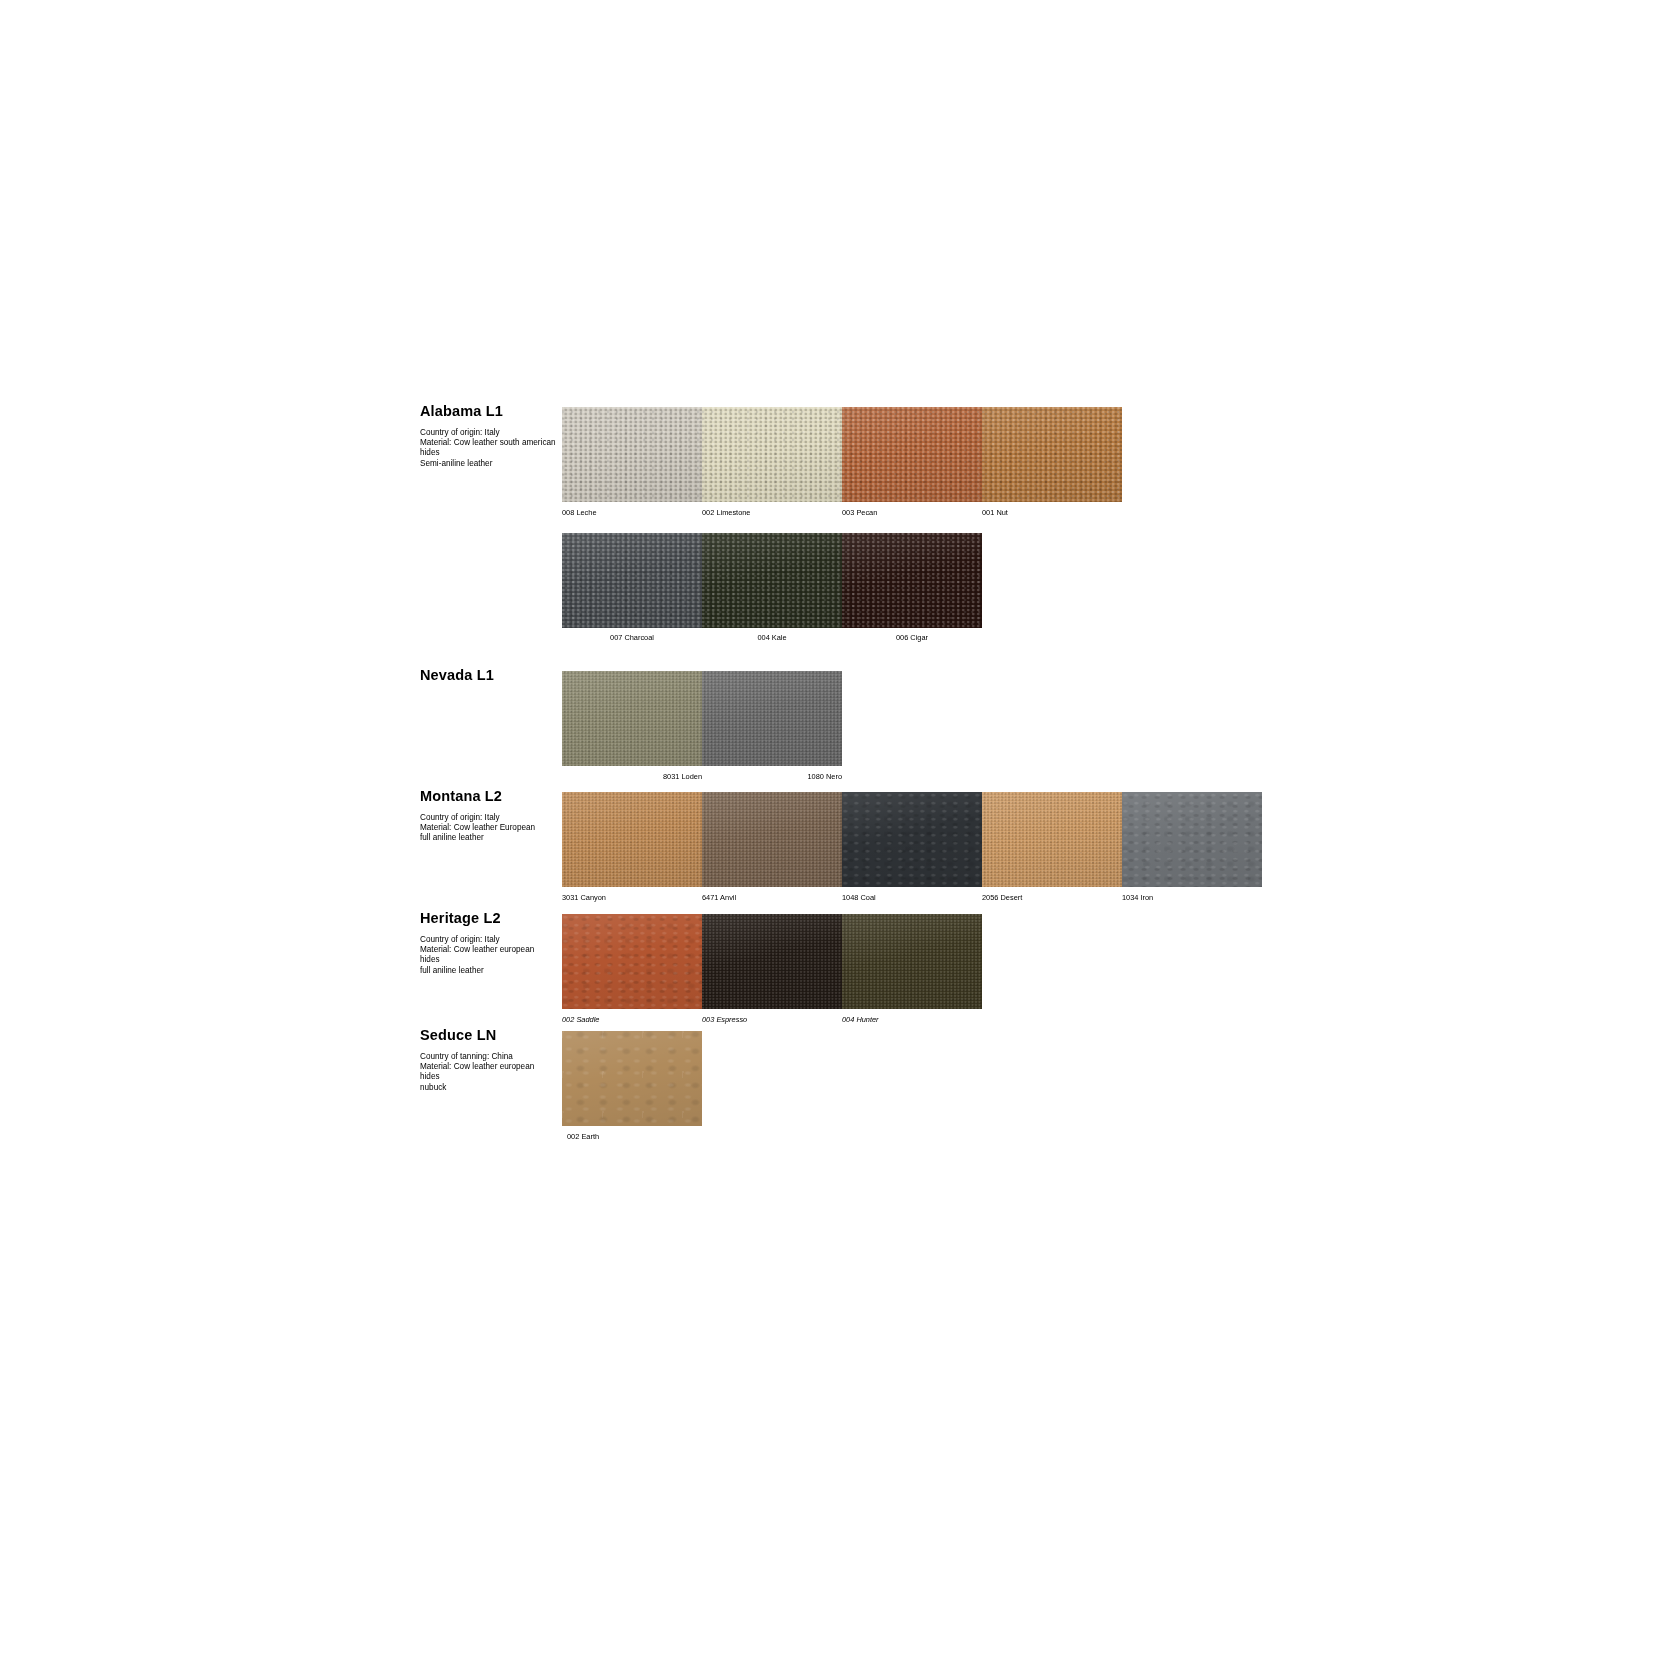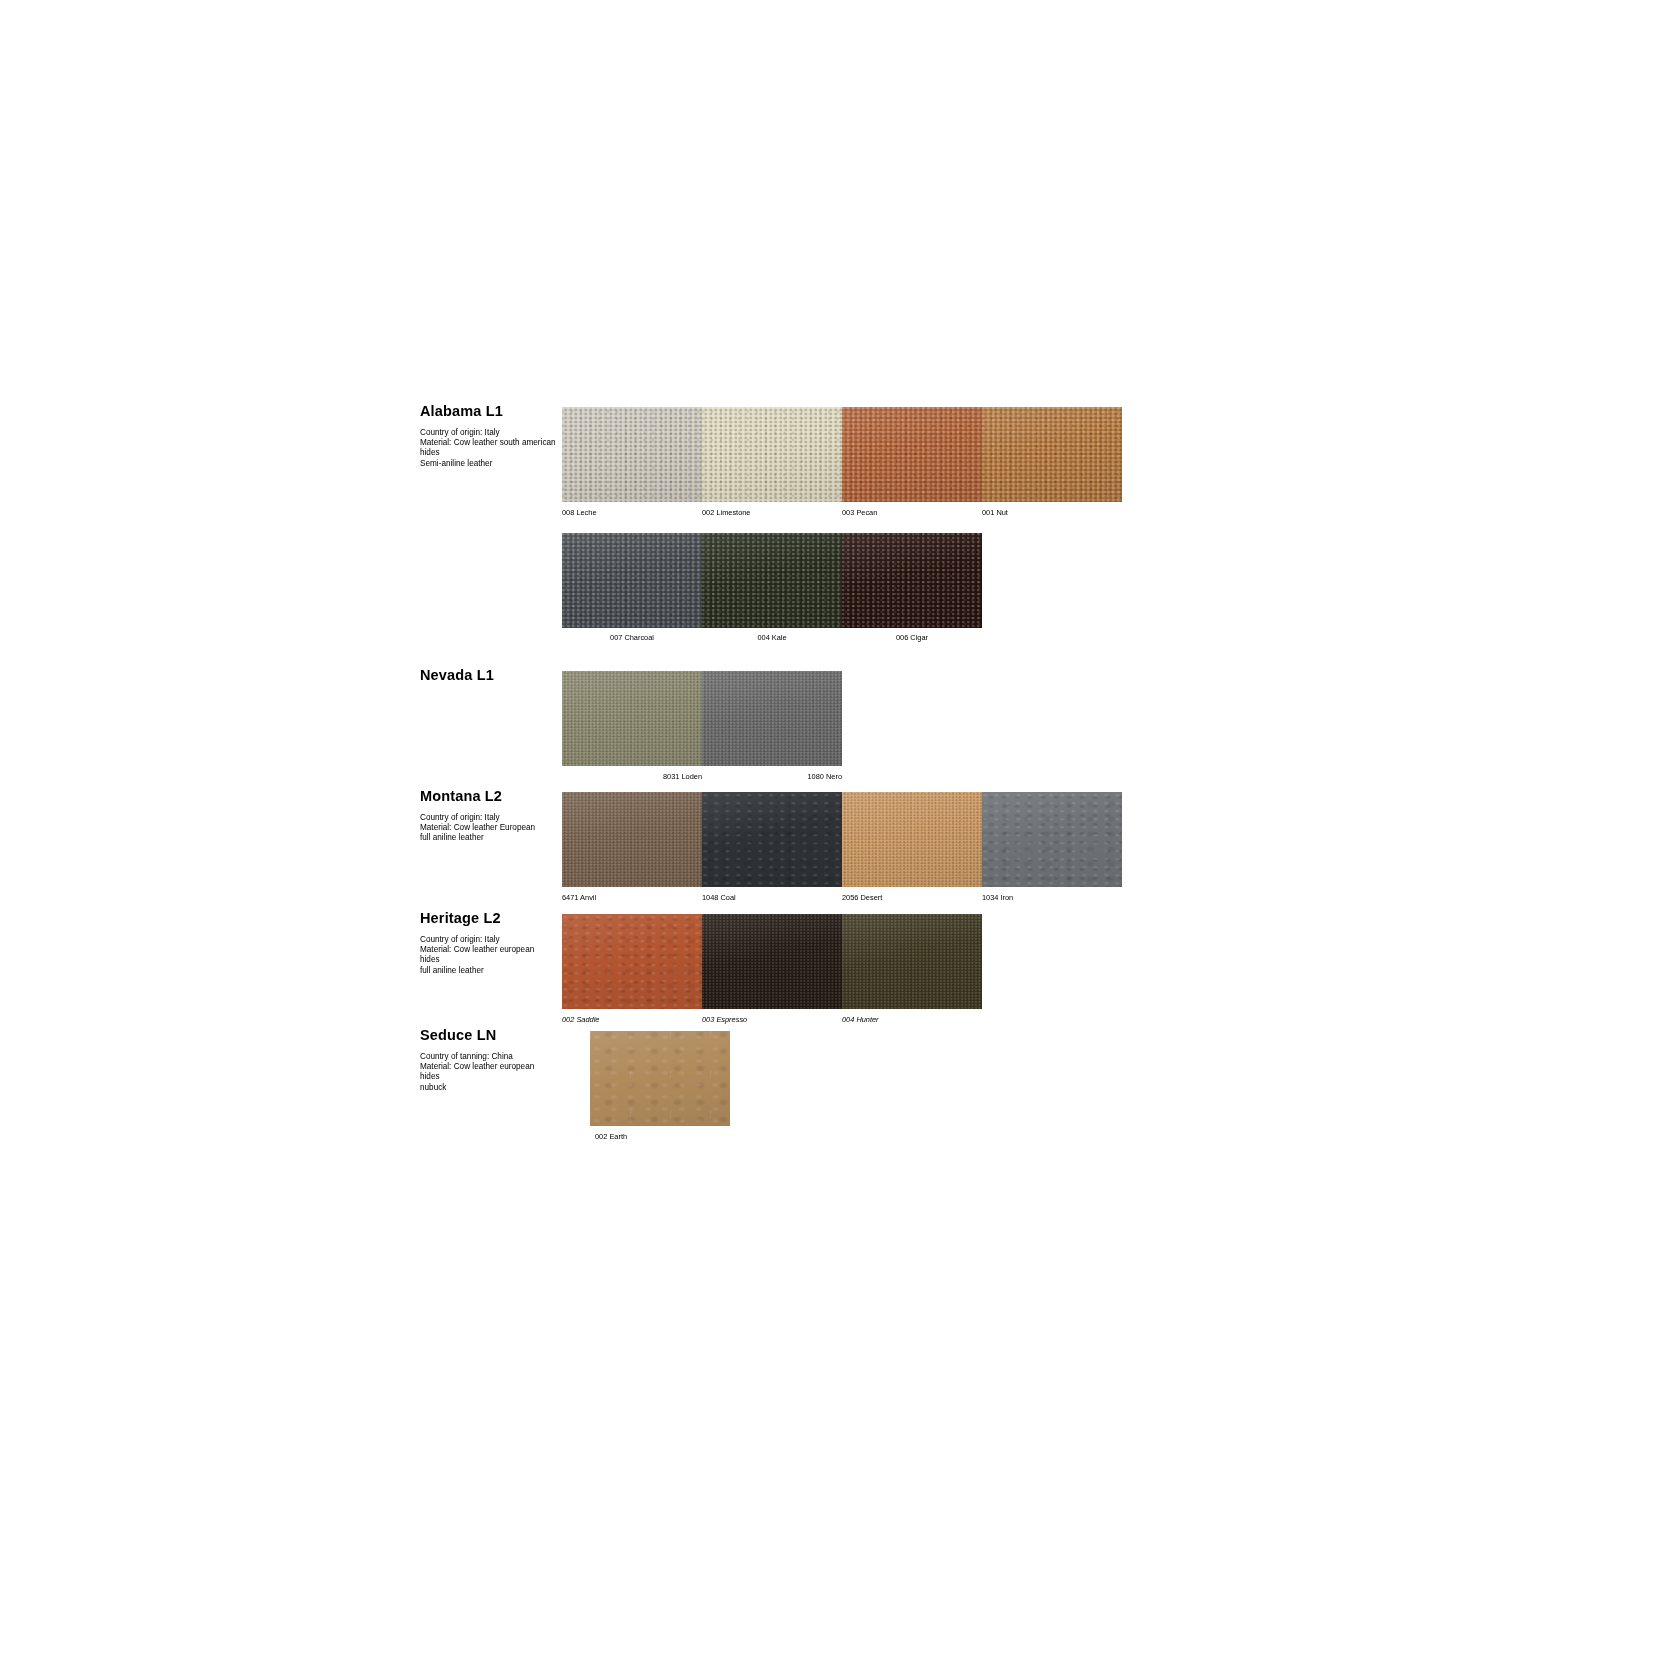--- a/index.html
+++ b/index.html
@@ -214,20 +214,27 @@
         <h2 class="collection-title">Montana L2</h2>
         <div class="collection-desc">
           <div>Country of origin: Italy</div>
           <div>Material: Cow leather European</div>
           <div>full aniline leather</div>
         </div>
       </div>
       <div class="rows" style="top: 3px;">
         <div class="row" style="margin-top: 0px;">
           <div class="swatch-cell">
+            <div class="swatch" style="background: rgb(192, 139, 85);">
+              <div class="grain fine"></div>
+              <div class="grain sheen"></div>
+            </div>
+            <div class="swatch-label">3031 Canyon</div>
+          </div>
+          <div class="swatch-cell">
             <div class="swatch" style="background: rgb(122, 100, 80);">
               <div class="grain fine"></div>
               <div class="grain sheen"></div>
             </div>
             <div class="swatch-label">6471 Anvil</div>
           </div>
           <div class="swatch-cell">
             <div class="swatch" style="background: rgb(46, 50, 54);">
               <div class="grain soft"></div>
               <div class="grain sheen"></div>
@@ -289,21 +296,21 @@
     <div class="collection" style="position: absolute; top: 624px; left: 0px;">
       <div class="info">
         <h2 class="collection-title">Seduce LN</h2>
         <div class="collection-desc">
           <div>Country of tanning: China</div>
           <div class="wrap">Material: Cow leather european hides</div>
           <div>nubuck</div>
         </div>
       </div>
       <div class="rows" style="top: 3px;">
-        <div class="row" style="margin-top: 0px; margin-left: 28px;">
+        <div class="row" style="margin-top: 0px;">
           <div class="swatch-cell">
             <div class="swatch" style="background: rgb(176, 139, 92);">
               <div class="grain nubuck"></div>
               <div class="grain sheen"></div>
             </div>
             <div class="swatch-label indent">002 Earth</div>
           </div>
         </div>
       </div>
     </div>

